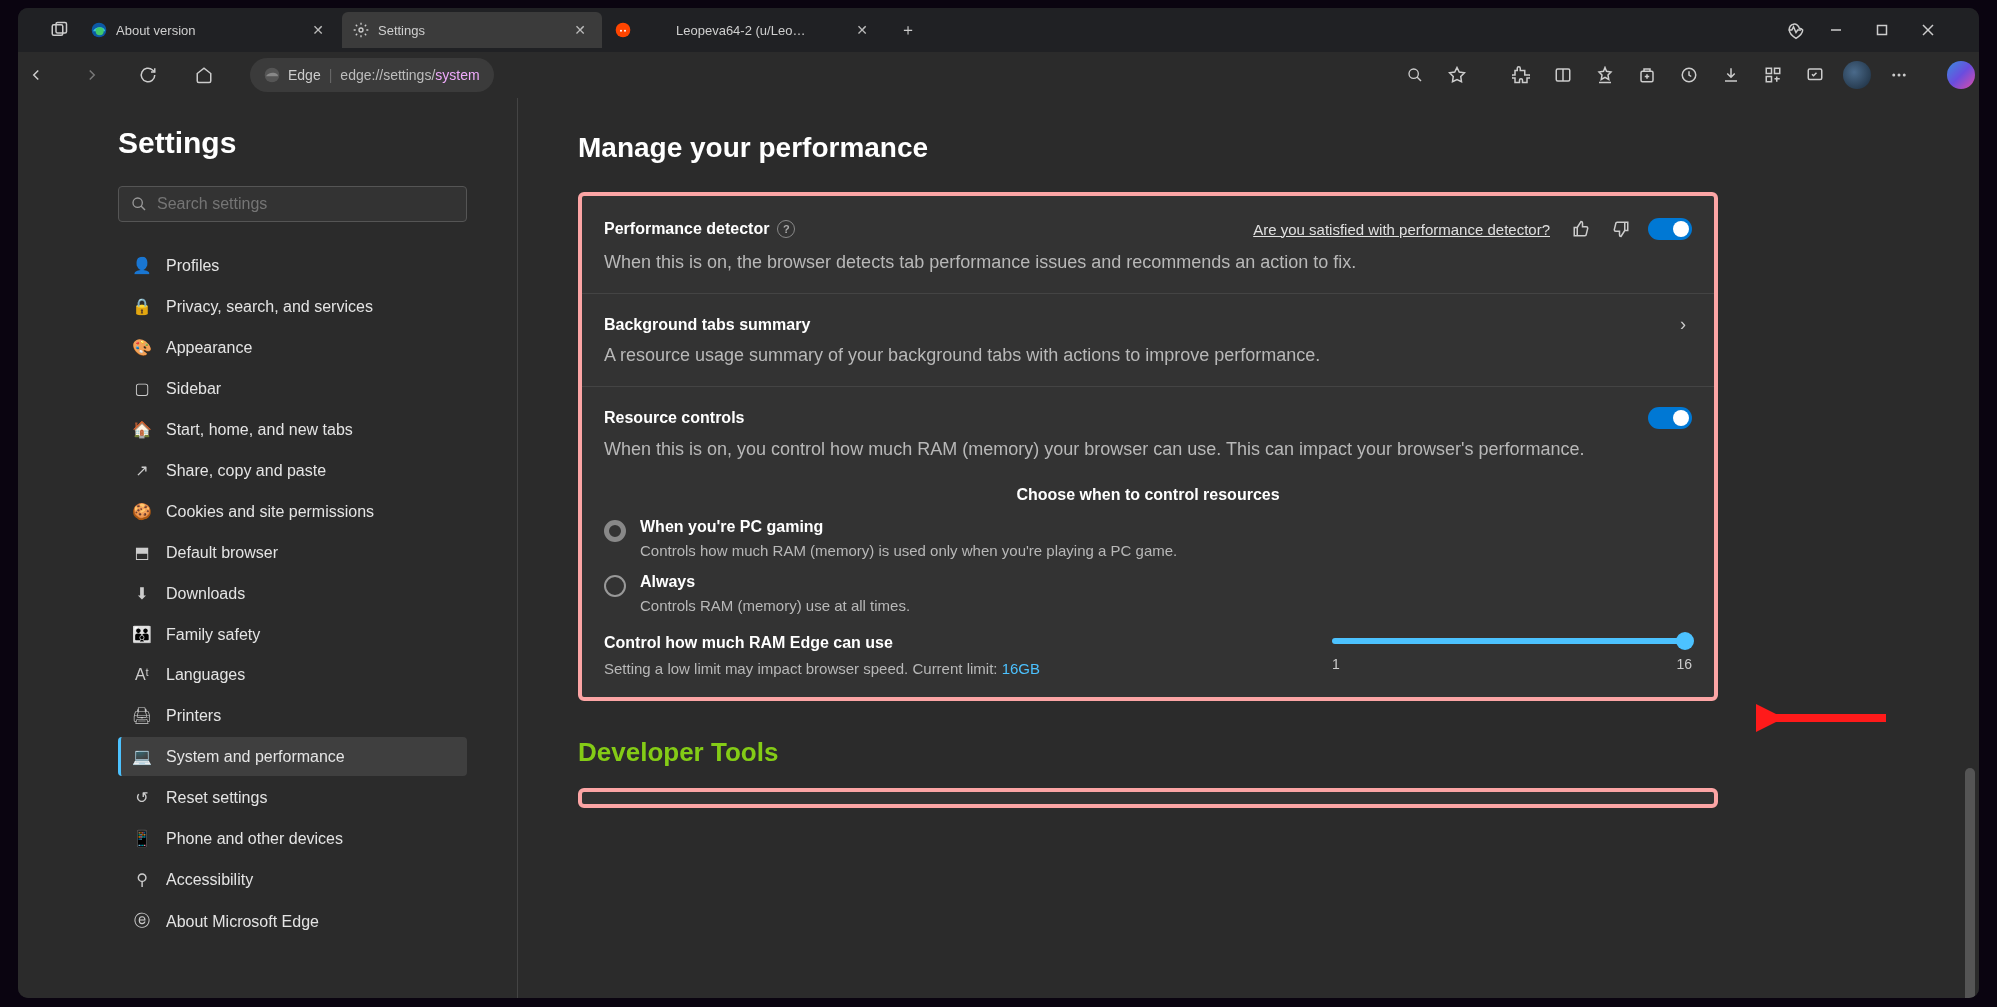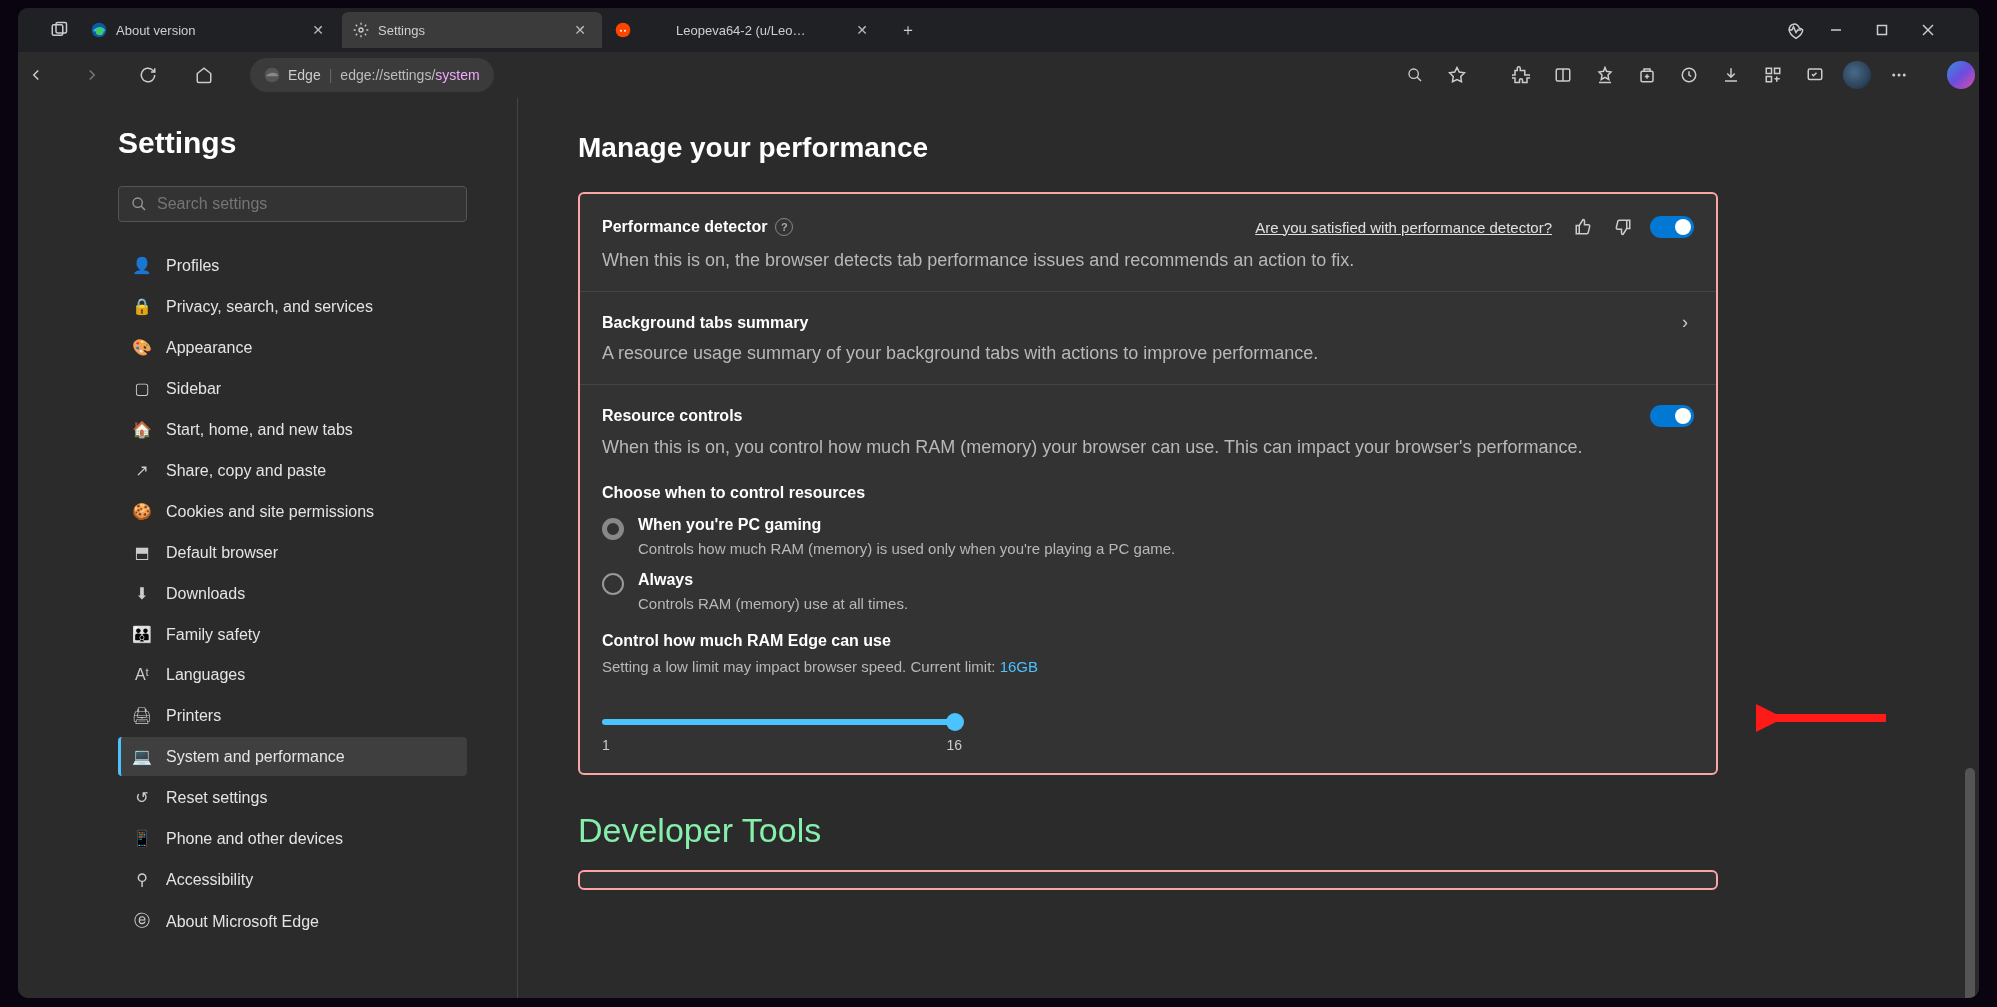--- a/index.html
+++ b/index.html
@@ -92,57 +92,57 @@
   padding:10px 14px; border-radius:4px;
   color:#e4e4e4; font-size:16px; cursor:default;
 }
 .nav-item.active {
   background:#3f3f3f; border-left:3px solid #4cc2ff; padding-left:11px;
 }
 .nav-icon { width:20px; display:flex; justify-content:center; font-size:16px; color:#ccc;}
 .main-panel { flex:1; padding:34px 60px 0 60px; overflow-y:auto; }
 .page-heading { font-size:28px; font-weight:600; margin-bottom:28px; color:#fff;}
 .settings-card {
-  background:#333; border:2px solid #fca5a5; border-radius:6px;
+  background:#333; border:4px solid #fca5a5; border-radius:6px;
   width:1140px;
 }
 .card-row { padding:20px 22px; border-top:1px solid #444;}
 .card-row:first-child { border-top:none;}
 .row-head { display:flex; align-items:center; justify-content:space-between; gap:16px;}
 .row-title { font-size:16px; font-weight:600; color:#fff; display:flex; align-items:center; gap:8px;}
 .row-desc { font-size:18px; color:#b8b8b8; margin-top:10px;}
 .feedback { display:flex; align-items:center; gap:14px;}
 .feedback-q { font-size:15px; color:#e0e0e0; margin-right:4px;text-decoration:underline;}
 .thumb-btn { width:26px; height:26px; display:flex; align-items:center; justify-content:center; color:#ccc; font-size:16px;}
 .toggle {
   width:44px; height:22px; background:#0078d4; border-radius:11px; position:relative; cursor:pointer;
 }
 .toggle::after {
   content:""; position:absolute; right:3px; top:3px; width:16px; height:16px; background:#fff; border-radius:50%;
 }
 .chevron { font-size:18px; color:#ccc; padding:0 6px;}
 .info-icon { width:18px; height:18px; border:1.5px solid #888; border-radius:50%; display:inline-flex; align-items:center; justify-content:center; font-size:11px; color:#aaa;}
-.sub-heading { font-size:16px; font-weight:600; color:#fff; margin:0 0 14px 0;}
+.sub-heading { font-size:16px; font-weight:600; color:#fff; margin:0 0 14px 0;text-align:center;}
 .radio-row { display:flex; align-items:flex-start; gap:14px; margin:14px 0;}
 .radio {
   width:22px; height:22px; border:2px solid #999; border-radius:50%; flex-shrink:0; margin-top:2px; position:relative;
 }
 .radio.selected { border:5px solid #888; }
 .radio-label { font-size:16px; font-weight:600; color:#fff;}
 .radio-desc { font-size:15px; color:#b8b8b8; margin-top:6px;}
-.slider-area { display:flex; justify-content:space-between; align-items:flex-start; gap:40px;flex-direction:column;}
+.slider-area { display:flex; justify-content:space-between; align-items:flex-start; gap:40px;}
 .slider-text {}
 .slider-title { font-size:16px; font-weight:600; color:#fff;}
 .slider-desc { font-size:15px; color:#b8b8b8; margin-top:8px;}
 .slider-desc .link { color:#4cc2ff;}
 .slider-widget { width:360px; padding-top:4px;}
 .slider-track { height:6px; background:linear-gradient(to right,#4cc2ff,#4cc2ff); border-radius:3px; position:relative;}
 .slider-thumb { position:absolute; right:-2px; top:-6px; width:18px; height:18px; background:#4cc2ff; border-radius:50%;}
 .slider-labels { display:flex; justify-content:space-between; font-size:14px; color:#ccc; margin-top:12px;}
-.section-heading { font-size:34px; font-weight:400; color:#86efac; margin:36px 0 20px 0;}
+.section-heading { font-size:26px; font-weight:700; color:#84cc16; margin:36px 0 20px 0;}
 .scrollbar { position:absolute; right:4px; top:670px; width:10px; height:300px; background:#555; border-radius:5px;}
 
 .red-arrow { position:absolute; top:600px; left:1738px; pointer-events:none;}
 svg { display:block; }
 </style>
 </head>
 <body>
 
 <div class="browser-window">
 

